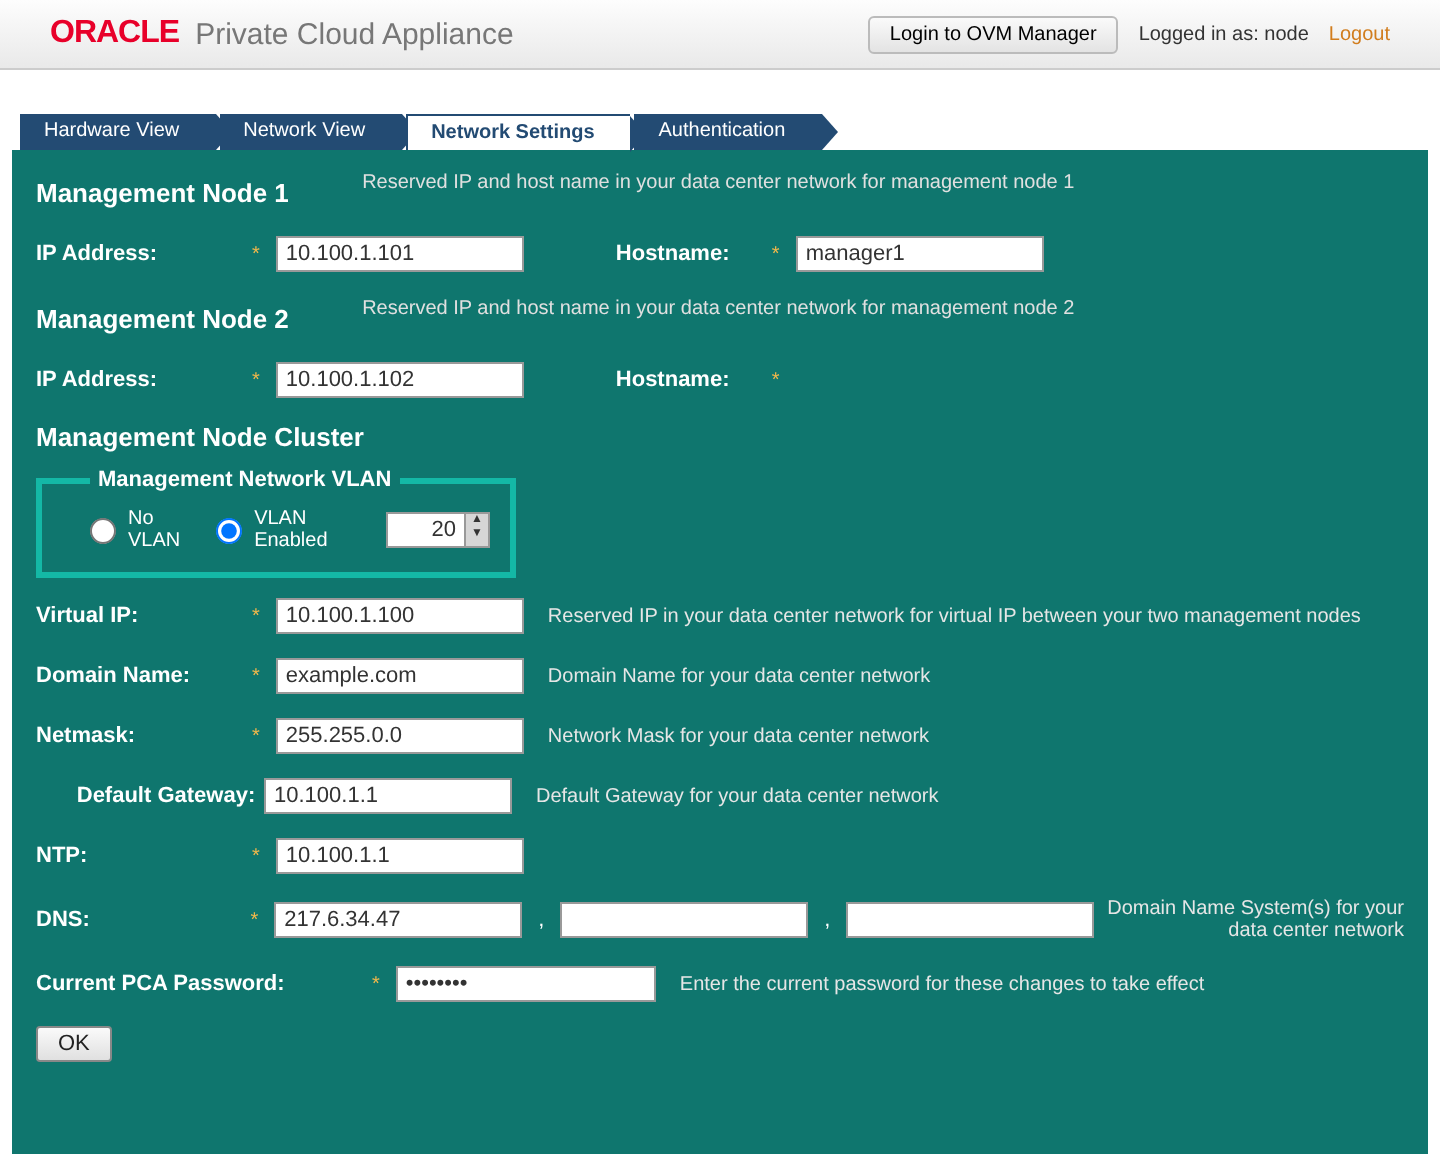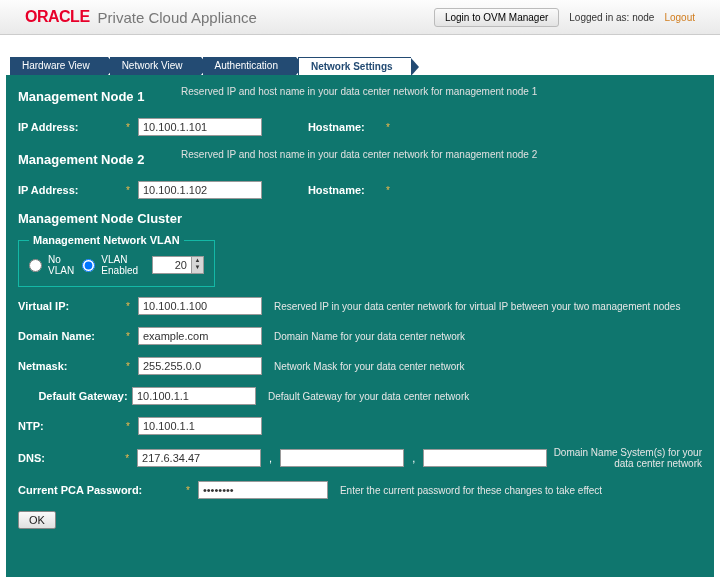--- a/index.html
+++ b/index.html
@@ -132,23 +132,23 @@
   .w120{width:124px;}
   .w130{width:130px;}
   .w40{width:40px;}
   .desc {
     font-size:10px;
     color:#e6e6e6;
     margin-left:6px;
   }
   .desc-right { margin-left:auto; text-align:right; width:150px;}
   fieldset.vlan {
-    border:1px solid #14b8a6;
-    padding:8px 10px 10px 10px;
-    width:197px;
+    border:3px solid #14b8a6;
+    padding:8px 10px 10px 24px;
+    width:240px;
     margin: 0 0 10px 0;
   }
   fieldset.vlan legend{
     font-weight:bold;
     font-size:11px;
     padding:0 4px;
     color:#fff;
   }
   .radio-row{display:flex;align-items:center;gap:6px;font-size:10px;}
   .spin-wrap{display:flex;}
@@ -196,38 +196,39 @@
       <span>Logged in as:</span>
       <span>node</span>
     </span>
     <span class="logout-link">Logout</span>
   </div>
 </div>
 
 <div class="tabbar">
   <div class="tab">Hardware View</div>
   <div class="tab">Network View</div>
+  <div class="tab active">Network Settings</div>
   <div class="tab">Authentication</div>
-  <div class="tab active">Network Settings</div>
 </div>
 
 <div class="panel">
 
   
   <div>
     <span class="section-title">Management Node 1</span>
     <span class="section-desc">Reserved IP and host name in your data center network for management node 1</span>
   </div>
   <div class="row">
     <span class="label">IP Address:</span>
     <span class="req">*</span>
     <input type="text" class="w120" value="10.100.1.101" style="">
     <div class="hostname-col">
       <span class="label">Hostname:</span>
       <span class="req">*</span>
+      <input type="text" class="w120" value="manager1" style="">
     </div>
   </div>
 
   
   <div>
     <span class="section-title">Management Node 2</span>
     <span class="section-desc">Reserved IP and host name in your data center network for management node 2</span>
   </div>
   <div class="row">
     <span class="label">IP Address:</span>

